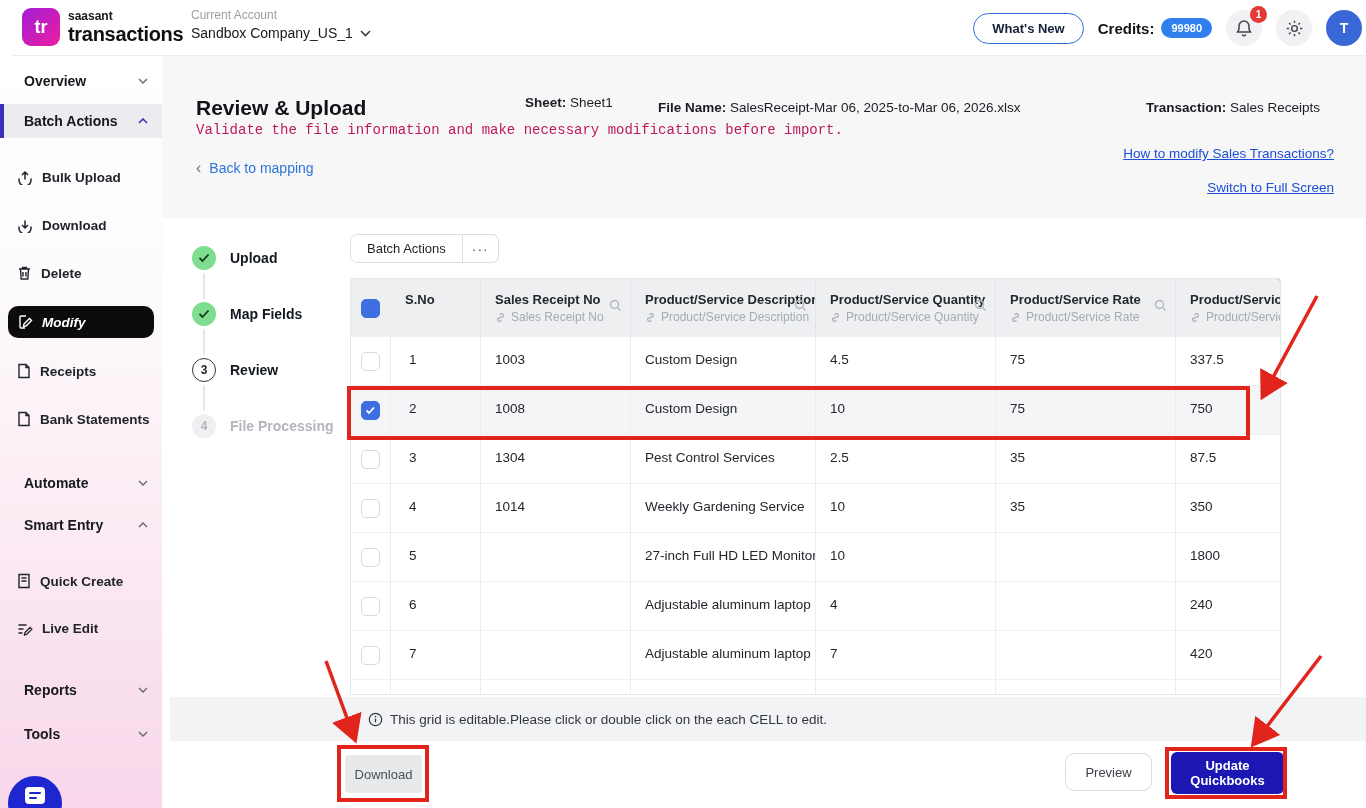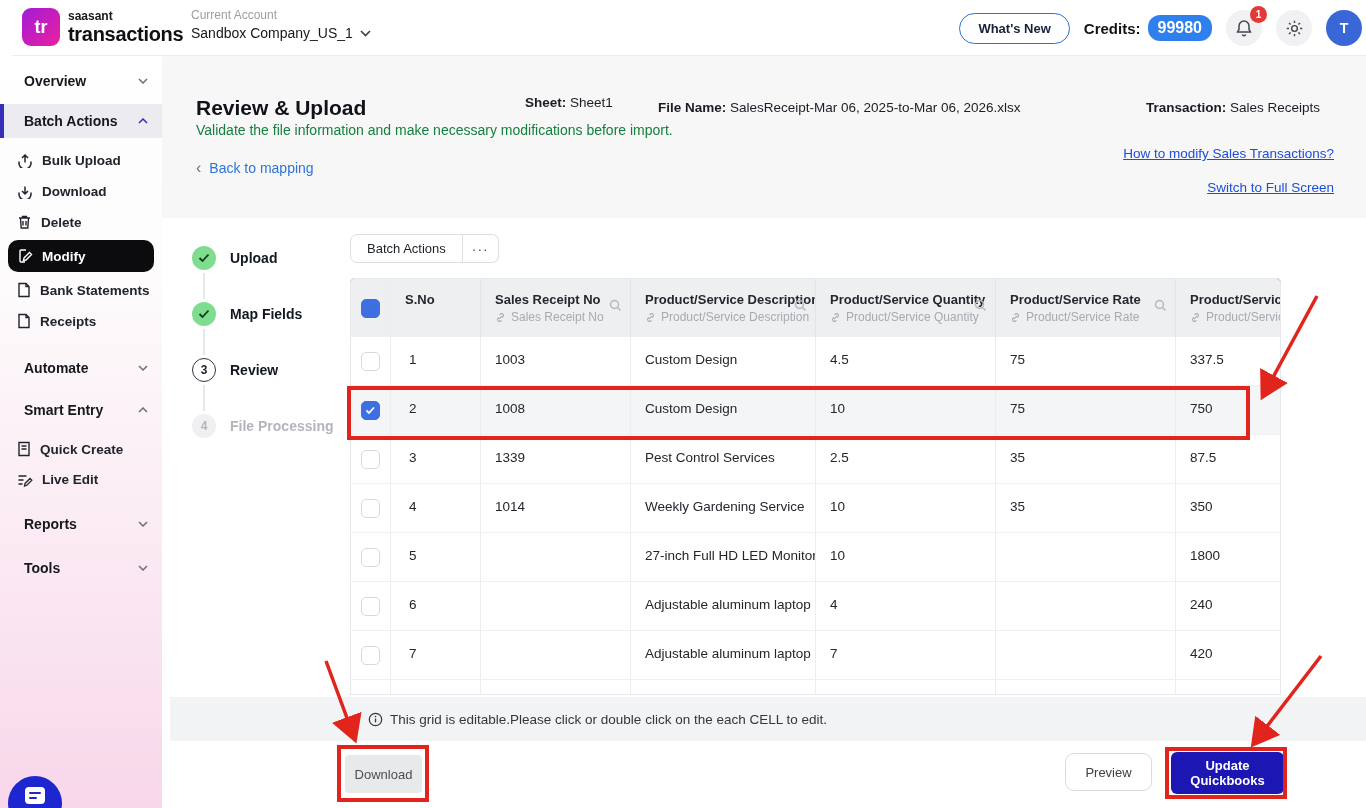--- a/index.html
+++ b/index.html
@@ -12,47 +12,47 @@
   .brand-badge{width:38px;height:38px;border-radius:9px;background:linear-gradient(135deg,#a21cd6,#ec1fa0);color:#fff;font-weight:bold;font-size:18px;display:flex;align-items:center;justify-content:center;}
   .brand-text{line-height:1;}
   .brand-small{font-size:12px;font-weight:700;color:#17171c;display:block;margin-bottom:2px;}
   .brand-big{font-size:20px;font-weight:800;color:#0f0f14;letter-spacing:-.3px;}
   .acct{position:absolute;left:179px;top:8px;}
   .acct-label{font-size:12px;color:#9aa0a6;display:block;margin-bottom:3px;}
   .acct-row{display:flex;align-items:center;gap:7px;font-size:14px;color:#17171c;}
   .top-right{position:absolute;right:16px;top:10px;display:flex;align-items:center;gap:14px;}
   .pill-btn{height:31px;padding:0 18px;border:1.5px solid #2f6fd6;border-radius:16px;background:#fff;color:#15223a;font-size:13px;font-weight:600;display:flex;align-items:center;}
   .credits{display:flex;align-items:center;gap:7px;font-size:15px;font-weight:800;color:#121217;}
-  .credits-pill{background:#2f80ed;color:#fff;font-size:16px;font-weight:700;border-radius:12px;padding:4px 10px;}
+  .credits-pill{background:#2f80ed;color:#fff;font-size:11px;font-weight:700;border-radius:12px;padding:4px 10px;}
   .icon-circle{position:relative;width:36px;height:36px;border-radius:50%;background:#f1f1f3;display:flex;align-items:center;justify-content:center;color:#45484d;}
   .nbadge{position:absolute;top:-4px;right:-5px;width:17px;height:17px;border-radius:50%;background:#e53935;color:#fff;font-size:10px;font-weight:700;display:flex;align-items:center;justify-content:center;}
   .avatar{width:36px;height:36px;border-radius:50%;background:#3a67d8;color:#fff;font-size:14px;font-weight:700;display:flex;align-items:center;justify-content:center;}
 
   
   .sidebar{position:absolute;top:56px;left:0;width:162px;height:752px;background:linear-gradient(180deg,#ffffff 0%,#fdfbfc 30%,#fbeaf3 65%,#f8d7ea 100%);z-index:5;}
   .sb-group{position:relative;display:flex;align-items:center;justify-content:space-between;padding:9px 14px 9px 24px;font-size:14px;font-weight:700;color:#15181d;cursor:pointer;}
   .sb-group.active{background:#ebebf0;}
   .sb-group.active::before{content:"";position:absolute;left:0;top:0;bottom:0;width:4px;background:#3a2fb8;}
-  .sb-item{display:flex;align-items:center;gap:9px;padding:7px 10px 7px 17px;font-size:13.5px;font-weight:600;color:#20242c;margin:1px 0;cursor:pointer;}
-  .sb-item.selected{background:#0c0c0e;color:#fff;border-radius:10px;margin:3px 8px 3px 8px;padding:8px 10px 8px 9px;}
+  .sb-item{display:flex;align-items:center;gap:9px;padding:7px 10px 7px 17px;font-size:13.5px;font-weight:600;color:#20242c;margin:18px 0;cursor:pointer;}
+  .sb-item.selected{background:#0c0c0e;color:#fff;border-radius:10px;margin:3px 8px 3px 8px;padding:8px 10px 8px 9px;font-style:italic;}
   .sb-item.selected svg{stroke:#fff;}
   .sb-ic{display:flex;align-items:center;}
   .sb-gap{height:6px;}
   .chev{color:#6b6f76;display:flex;}
 
   
   .main{position:absolute;left:162px;top:56px;width:1204px;height:752px;background:#fff;}
   .page-head{position:absolute;left:0;top:0;width:1204px;height:162px;background:#f7f7f8;}
   .page-title{position:absolute;left:34px;top:26px;font-size:21px;font-weight:800;color:#101217;}
   .meta{position:absolute;top:39px;font-size:13.5px;color:#1a1d23;}
   .meta b{font-weight:700;}
   .meta.sheet{left:363px;text-align:right;}
   .meta.file{left:496px;top:44px;}
   .meta.trans{right:46px;top:44px;}
-  .subtitle{position:absolute;left:34px;top:66px;font-size:14px;color:#15803d;}
+  .subtitle{position:absolute;left:34px;top:66px;font-size:14px;color:#be185d;font-family:Liberation Mono, monospace;}
   .back-link{position:absolute;left:34px;top:104px;display:flex;align-items:center;gap:8px;font-size:14px;color:#2e74d6;cursor:pointer;}
   .back-chev{color:#6f747c;font-size:16px;line-height:1;}
   .hlink{position:absolute;font-size:13.5px;color:#1d4ed8;text-decoration:underline;cursor:pointer;}
   .hlink.help{right:32px;top:90px;}
   .hlink.fullscreen{right:32px;top:124px;}
 
   
   .stepper{position:absolute;left:30px;top:190px;width:150px;}
   .step{position:relative;display:flex;align-items:center;gap:14px;height:24px;margin-bottom:32px;}
   .step:not(.last)::after{content:"";position:absolute;left:11px;top:27px;width:2px;height:26px;background:#e6e7ea;}
@@ -218,30 +218,30 @@
         </span>
       <span>Modify</span>
     </div>
     <div class="sb-item">
       <span class="sb-ic">
           <svg width="14" height="16" viewBox="0 0 14 16">
             <path d="M2 1.5h7l3 3v10H2z" fill="none" stroke="#20242c" stroke-width="1.4"></path>
             <path d="M9 1.5v3h3" fill="none" stroke="#20242c" stroke-width="1.4"></path>
           </svg>
         </span>
-      <span>Bank Statements</span>
+      <span>Receipts</span>
     </div>
     <div class="sb-item">
       <span class="sb-ic">
           <svg width="14" height="16" viewBox="0 0 14 16">
             <path d="M2 1.5h7l3 3v10H2z" fill="none" stroke="#20242c" stroke-width="1.4"></path>
             <path d="M9 1.5v3h3" fill="none" stroke="#20242c" stroke-width="1.4"></path>
           </svg>
         </span>
-      <span>Receipts</span>
+      <span>Bank Statements</span>
     </div>
     <div class="sb-gap" style="height:14px"></div>
     <div class="sb-group">
       <span>Automate</span>
       <span class="chev">
           <svg width="10" height="6" viewBox="0 0 10 6">
             <path d="M1 1l4 4 4-4" fill="none" stroke="#6b6f76" stroke-width="1.5"></path>
           </svg>
         </span>
     </div>
@@ -453,21 +453,21 @@
           <div class="tcell c3">Custom Design</div>
           <div class="tcell c4">10</div>
           <div class="tcell c5">75</div>
           <div class="tcell c6">750</div>
         </div>
         <div class="trow">
           <div class="cbcell c0">
               <span class="cb"></span>
             </div>
           <div class="tcell c1">3</div>
-          <div class="tcell c2">1339</div>
+          <div class="tcell c2">1304</div>
           <div class="tcell c3">Pest Control Services</div>
           <div class="tcell c4">2.5</div>
           <div class="tcell c5">35</div>
           <div class="tcell c6">87.5</div>
         </div>
         <div class="trow">
           <div class="cbcell c0">
               <span class="cb"></span>
             </div>
           <div class="tcell c1">4</div>

